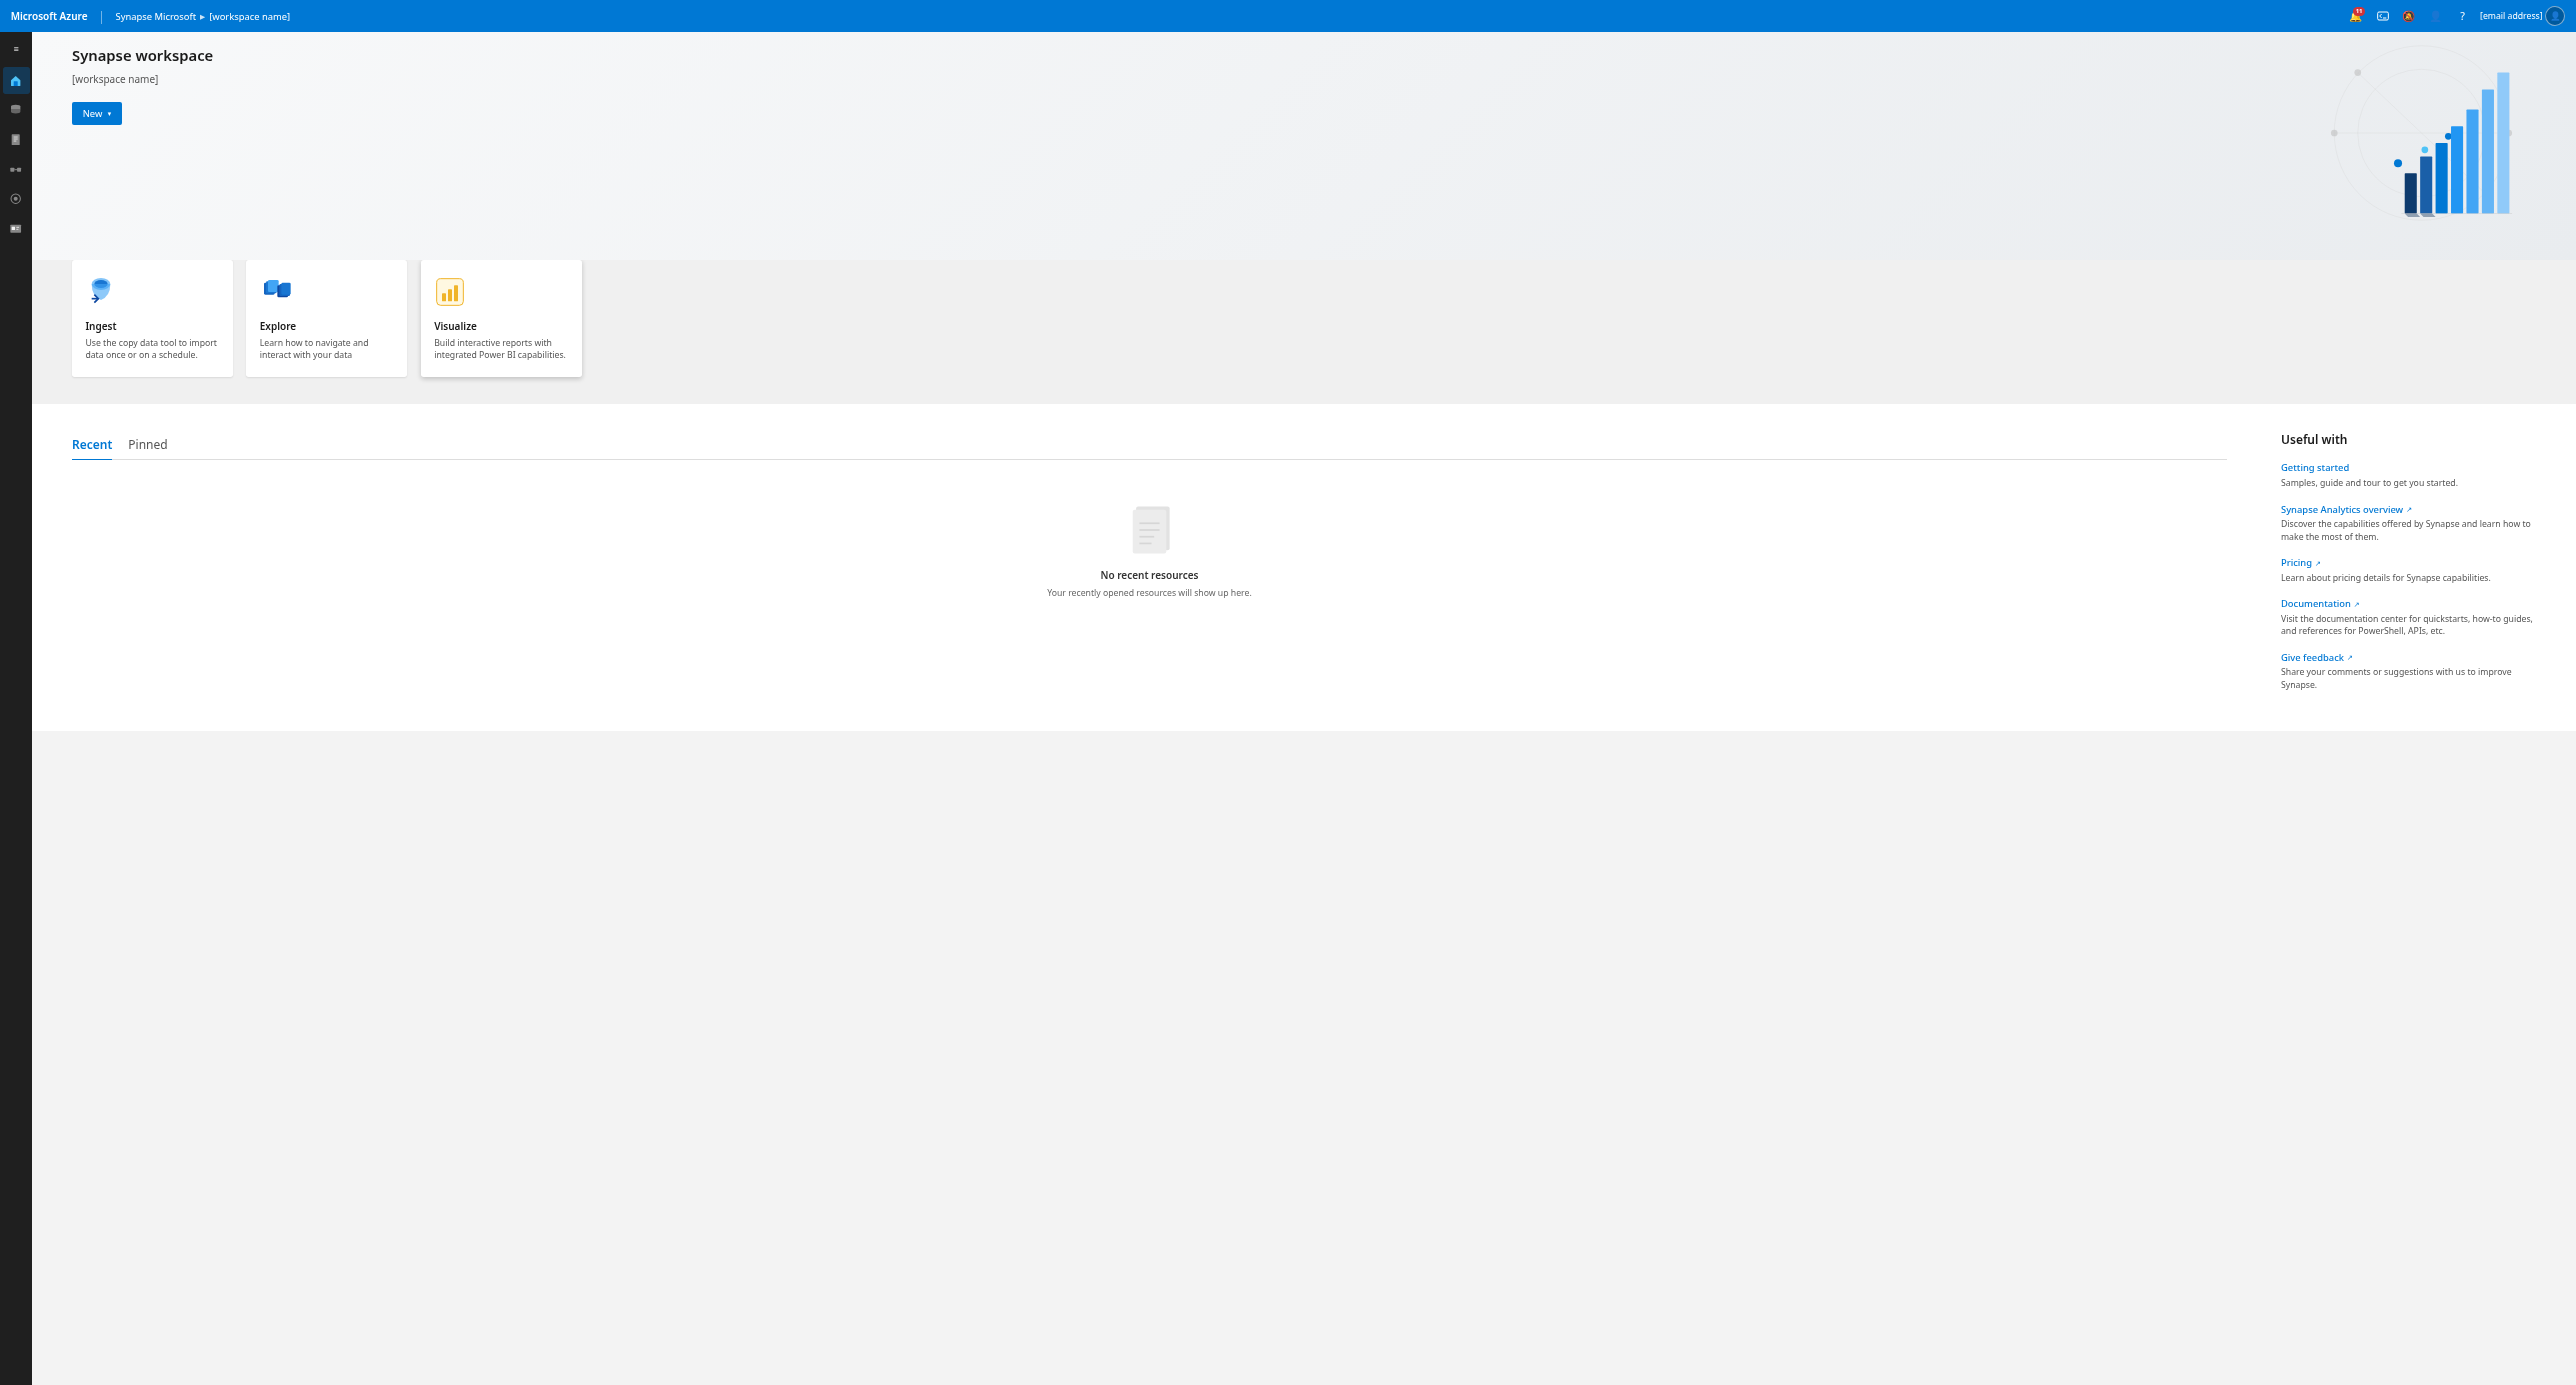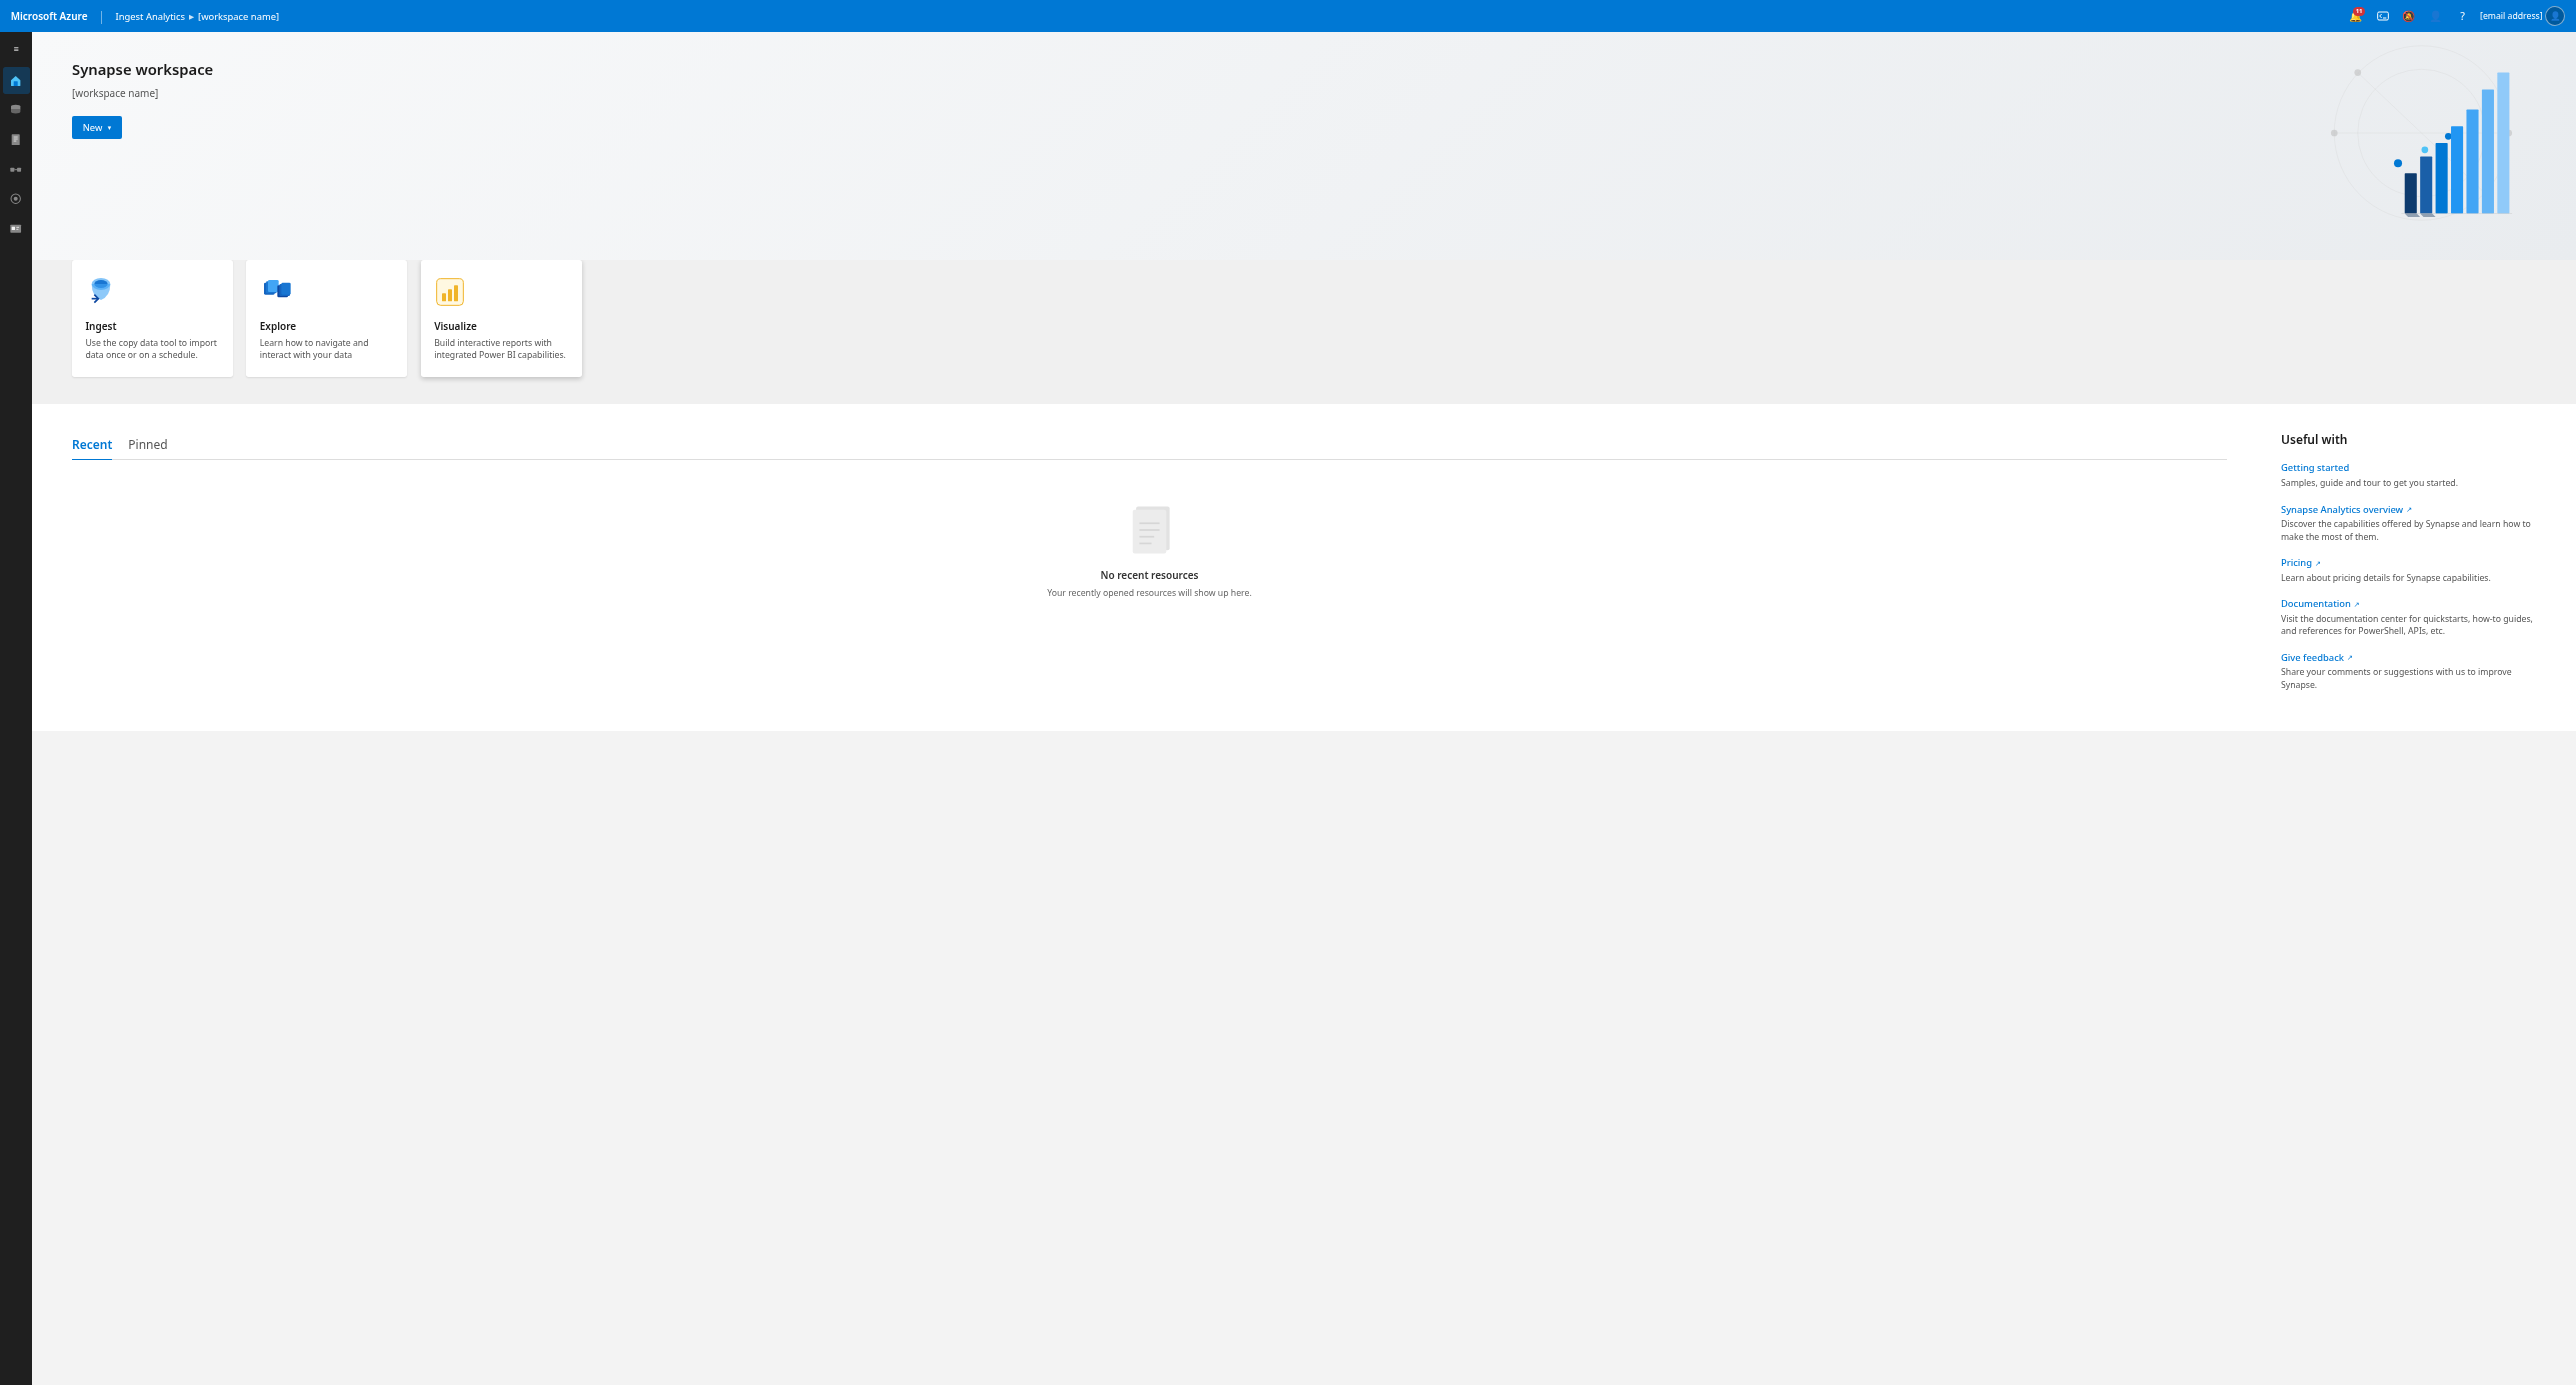--- a/index.html
+++ b/index.html
@@ -118,21 +118,21 @@
     
     .main-content {
       flex: 1;
       overflow-y: auto;
       background: #f3f3f3;
     }
 
     
     .hero-section {
       background: linear-gradient(135deg, #f8f9fa 0%, #e9ecef 100%);
-      padding: 27px 40px 34px 40px;
+      padding: 13px 40px 34px 40px;
       position: relative;
       overflow: hidden;
       min-height: 228px;
     }
     .hero-title {
       font-size: 14.8px;
       font-weight: 600;
       color: #1a1a1a;
       margin-bottom: 6.7px;
     }
@@ -290,21 +290,21 @@
     
     .bar-chart-svg { width: 100%; height: 100%; }
   </style>
 </head>
 <body>
 
 <div class="topbar">
   <span class="topbar-brand">Microsoft Azure</span>
   <span class="topbar-separator">|</span>
   <div class="topbar-breadcrumb">
-    <span style="cursor:pointer">Ingest Analytics</span>
+    <span style="cursor:pointer">Synapse Microsoft</span>
     <span class="topbar-chevron">▶</span>
     <span>[workspace name]</span>
   </div>
   <div class="topbar-right">
     <div class="topbar-icon-btn">
       🔔
       <span class="notification-badge">11</span>
     </div>
     <div class="topbar-icon-btn">
       <svg width="12" height="12" viewBox="0 0 18 18" fill="white">

